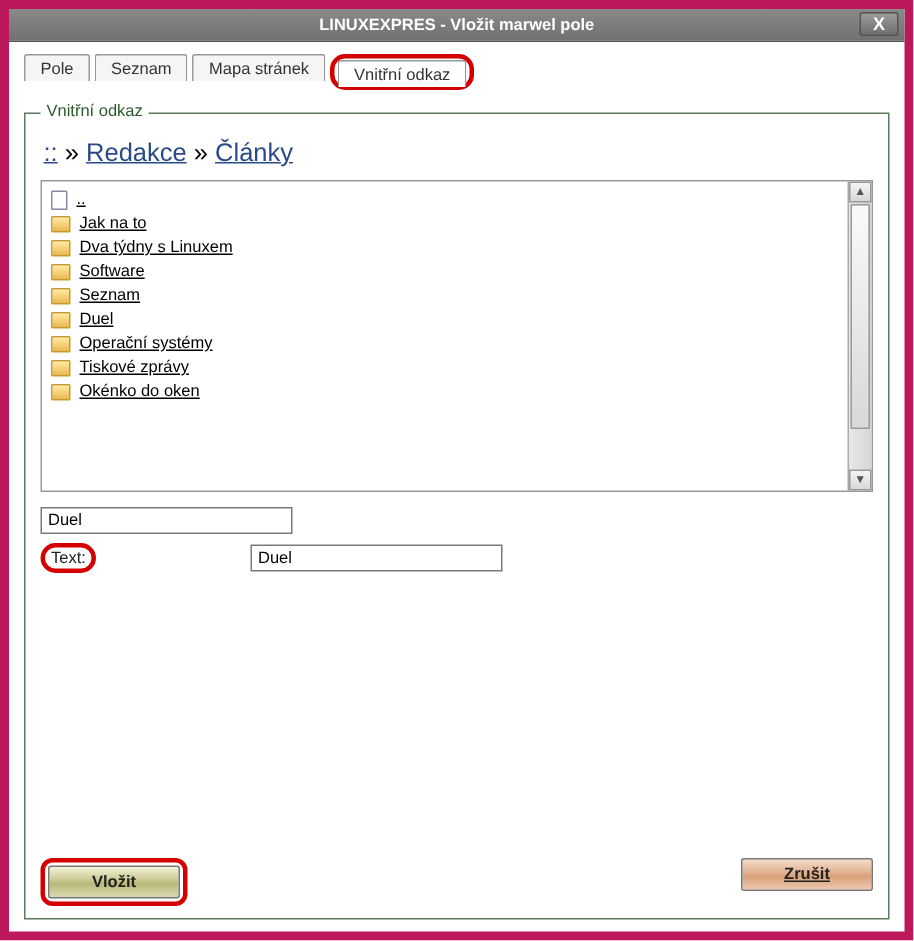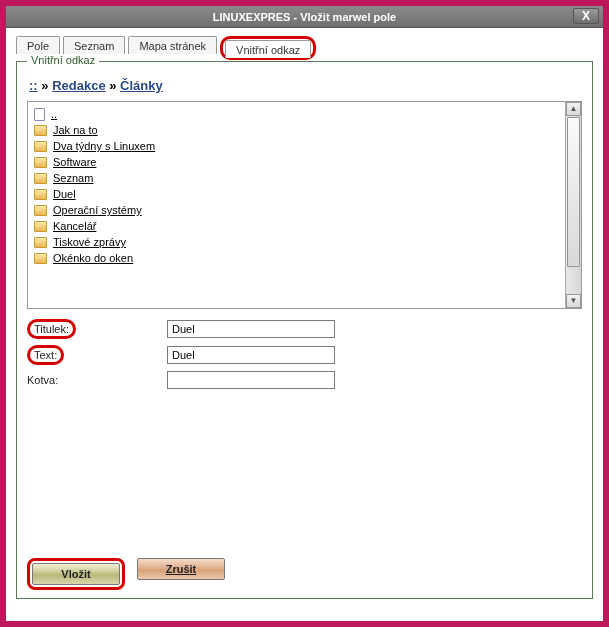--- a/index.html
+++ b/index.html
@@ -46,21 +46,21 @@
     line-height: 14px;
     text-align: center;
     cursor: pointer;
   }
   .content {
     padding: 8px 10px 10px 10px;
   }
   .tabs {
     display: flex;
     gap: 3px;
-    margin-bottom: 2px;
+    margin-bottom: 16px;
     position: relative;
     z-index: 2;
   }
   .tab {
     border: 1px solid #999;
     background: #f5f5f5;
     padding: 2px 10px;
     font-size: 11px;
     color: #333;
     border-bottom: none;
@@ -91,22 +91,21 @@
     position: absolute;
     top: -8px;
     left: 10px;
     background: #fff;
     color: #2a5a2a;
     font-size: 11px;
     padding: 0 4px;
   }
   .breadcrumb {
     margin: 6px 2px 8px 2px;
-    font-size: 13px;
-    font-weight: bold;
+    font-size: 17px;
   }
   .breadcrumb a {
     color: #2a4a8a;
   }
   .filelist-wrap {
     border: 1px solid #999;
     height: 208px;
     position: relative;
     background: #fff;
     margin-bottom: 10px;
@@ -195,22 +194,21 @@
     display: inline-block;
     padding: 0 4px;
     line-height: 14px;
   }
   .button-bar {
     position: absolute;
     bottom: 8px;
     left: 10px;
     right: 10px;
     display: flex;
-    justify-content: flex-start;
-    gap: 12px;
+    justify-content: space-between;
   }
   .btn {
     width: 88px;
     height: 22px;
     border: 1px solid #777;
     font-size: 11px;
     font-weight: bold;
     cursor: pointer;
     border-radius: 2px;
   }
@@ -282,56 +280,45 @@
           <div class="file-row">
             <span class="folder-icon"></span>
             <span class="file-link">Duel</span>
           </div>
           <div class="file-row">
             <span class="folder-icon"></span>
             <span class="file-link">Operační systémy</span>
           </div>
           <div class="file-row">
             <span class="folder-icon"></span>
-            <span class="file-link">Kancelář</span>
-          </div>
-          <div class="file-row">
-            <span class="folder-icon"></span>
             <span class="file-link">Tiskové zprávy</span>
           </div>
           <div class="file-row">
             <span class="folder-icon"></span>
             <span class="file-link">Okénko do oken</span>
           </div>
         </div>
         <div class="scrollbar">
           <div class="sb-btn">▲</div>
           <div class="sb-thumb"></div>
           <div class="sb-btn" style="position:absolute;bottom:0;left:0;right:0">▼</div>
         </div>
       </div>
 
       <div class="form-row">
-        <div class="form-label">
-          <span class="hl-oval"><span>Titulek:</span></span>
-        </div>
         <input class="form-input" value="Duel" style="">
       </div>
 
       <div class="form-row">
         <div class="form-label">
           <span class="hl-oval"><span>Text:</span></span>
         </div>
         <input class="form-input" value="Duel" style="">
       </div>
 
-      <div class="form-row">
-        <div class="form-label">Kotva:</div>
-        <input class="form-input" value="" style="">
-      </div>
 
       <div class="button-bar">
         <span class="hl-btn">
           <button class="btn btn-insert">Vložit</button>
         </span>
         <button class="btn btn-cancel">Zrušit</button>
       </div>
 
     </div>
   </div>

